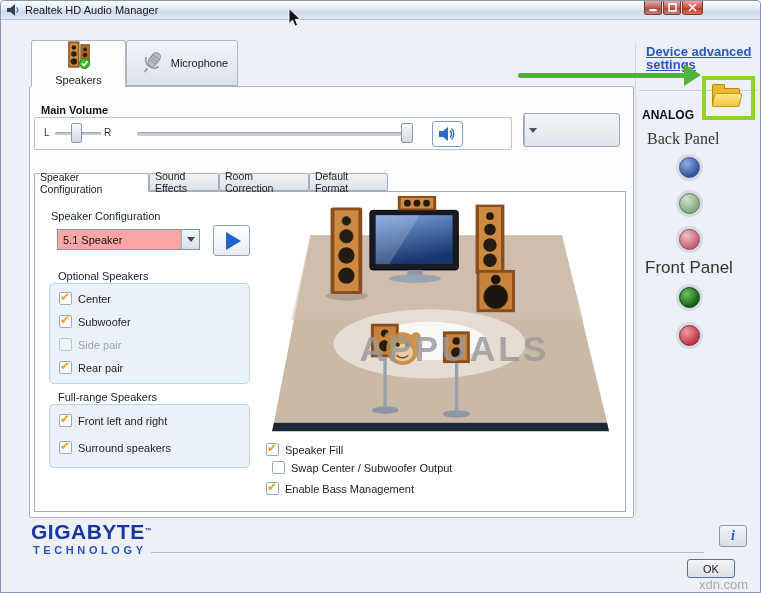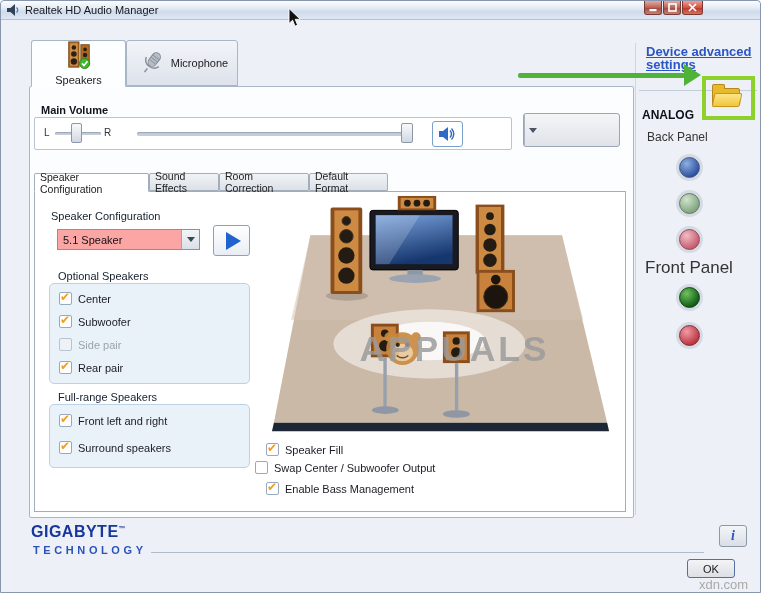--- a/index.html
+++ b/index.html
@@ -28,21 +28,21 @@
               border-radius:3px 3px 0 0;z-index:2;}
   .dt-speakers{left:30px;width:95px;}
   .dt-mic{left:125px;width:112px;}
   .device-tab.checked{background:#fdfeff;height:47px;z-index:3;border-bottom:1px solid #fdfeff;flex-direction:column;}
   
   .adv-link{position:absolute;left:645px;top:44px;width:112px;font-size:13px;font-weight:bold;
             color:#2a55c4;text-decoration:underline;line-height:13px;cursor:pointer;z-index:4;}
   .right-divider{position:absolute;left:638px;top:89px;width:118px;height:1px;background:#c3ccd9;}
   .vert-divider{position:absolute;left:634px;top:42px;width:1px;height:472px;background:#ced6e1;}
   .analog-label{position:absolute;left:641px;top:107px;font-size:12px;font-weight:bold;color:#0c1018;}
-  .back-panel-label{position:absolute;left:646px;top:129px;font-size:12px;color:#333;}
+  .back-panel-label{position:absolute;left:646px;top:129px;font-size:16px;color:#333;font-family:Liberation Serif, serif;}
   .front-panel-label{position:absolute;left:644px;top:257px;font-size:17px;color:#333;}
   .jack{position:absolute;left:678px;width:21px;height:21px;border-radius:50%;
         box-shadow:0 0 0 3px rgba(150,160,180,.28);box-sizing:border-box;}
   .jack-blue{top:156px;background:radial-gradient(circle at 35% 30%,#8fb0e0,#2a4f9f 75%);border:1px solid #43537a;}
   .jack-green{top:192px;background:radial-gradient(circle at 35% 30%,#d0e3ce,#7fa37c 75%);border:1px solid #5c755c;}
   .jack-pink{top:228px;background:radial-gradient(circle at 35% 30%,#f2bcc6,#c45a6c 75%);border:1px solid #8f4352;}
   .jack-dkgreen{top:286px;background:radial-gradient(circle at 35% 30%,#6fc25e,#0f5a14 75%);border:1px solid #0c3d10;}
   .jack-red{top:324px;background:radial-gradient(circle at 35% 30%,#f29aa4,#b8333f 75%);border:1px solid #7e2730;}
   
   .anno-line{position:absolute;left:517px;top:72px;width:167px;height:5px;background:#4fb33a;
@@ -116,21 +116,21 @@
   .check-row .cb::after{content:"\2714";position:absolute;left:0;top:-3px;font-size:12px;
       color:#f29c1e;visibility:hidden;}
   .check-row.checked .cb::after{visibility:visible;}
   .check-row.disabled .cb{background:#eef2f6;border-color:#b8c4d2;}
   .check-row.disabled .cb-label{color:#9aa4ae;}
   .cb-label{font-size:11px;color:#1c1c24;white-space:nowrap;}
   
   .room{position:absolute;left:258px;top:194px;z-index:2;}
   
   .giga{position:absolute;left:30px;top:520px;z-index:3;}
-  .giga-name{font-size:16px;font-weight:bold;color:#17379c;letter-spacing:.5px;line-height:22px;}
+  .giga-name{font-size:21px;font-weight:bold;color:#17379c;letter-spacing:.5px;line-height:22px;}
   .giga-tm{font-size:7px;vertical-align:super;color:#17379c;font-weight:bold;}
   .giga-tag{font-size:11px;color:#2a52b8;letter-spacing:3.6px;margin-top:1px;margin-left:2px;font-weight:bold;}
   .footer-line{position:absolute;left:150px;top:551px;width:553px;height:1px;background:#b2bcc8;}
   .info-btn{position:absolute;left:718px;top:524px;width:28px;height:22px;
             background:linear-gradient(#f4f6f8,#d9dee5);border:1px solid #8d99a7;border-radius:3px;
             display:flex;align-items:center;justify-content:center;
             font-family:"Liberation Serif","DejaVu Serif",serif;font-style:italic;font-weight:bold;
             font-size:14px;color:#2457c5;box-sizing:border-box;}
   .info-btn::after{content:"i";}
   .ok-btn{position:absolute;left:686px;top:558px;width:48px;height:19px;
@@ -362,21 +362,21 @@
       <circle cx="147" cy="146" r="2.2" fill="#222"></circle>
       <path d="M136,157 Q142,162 148,157" stroke="#5a3a1a" stroke-width="1.4" fill="none"></path>
     </g>
     <text x="196" y="163" font-size="37" font-weight="bold" fill="#9a9a9a" opacity="0.82" letter-spacing="3" text-anchor="middle">APPUALS</text>
   </svg>
 
   <div class="check-row checked" style="left:265px;top:442px;">
     <span class="cb"></span>
     <span class="cb-label">Speaker Fill</span>
   </div>
-  <div class="check-row" style="left:254px;top:460px;">
+  <div class="check-row" style="left:271px;top:460px;">
     <span class="cb"></span>
     <span class="cb-label">Swap Center / Subwoofer Output</span>
   </div>
   <div class="check-row checked" style="left:265px;top:481px;">
     <span class="cb"></span>
     <span class="cb-label">Enable Bass Management</span>
   </div>
 
   <div class="giga">
     <span class="giga-name">GIGABYTE</span><span class="giga-tm">™</span>

